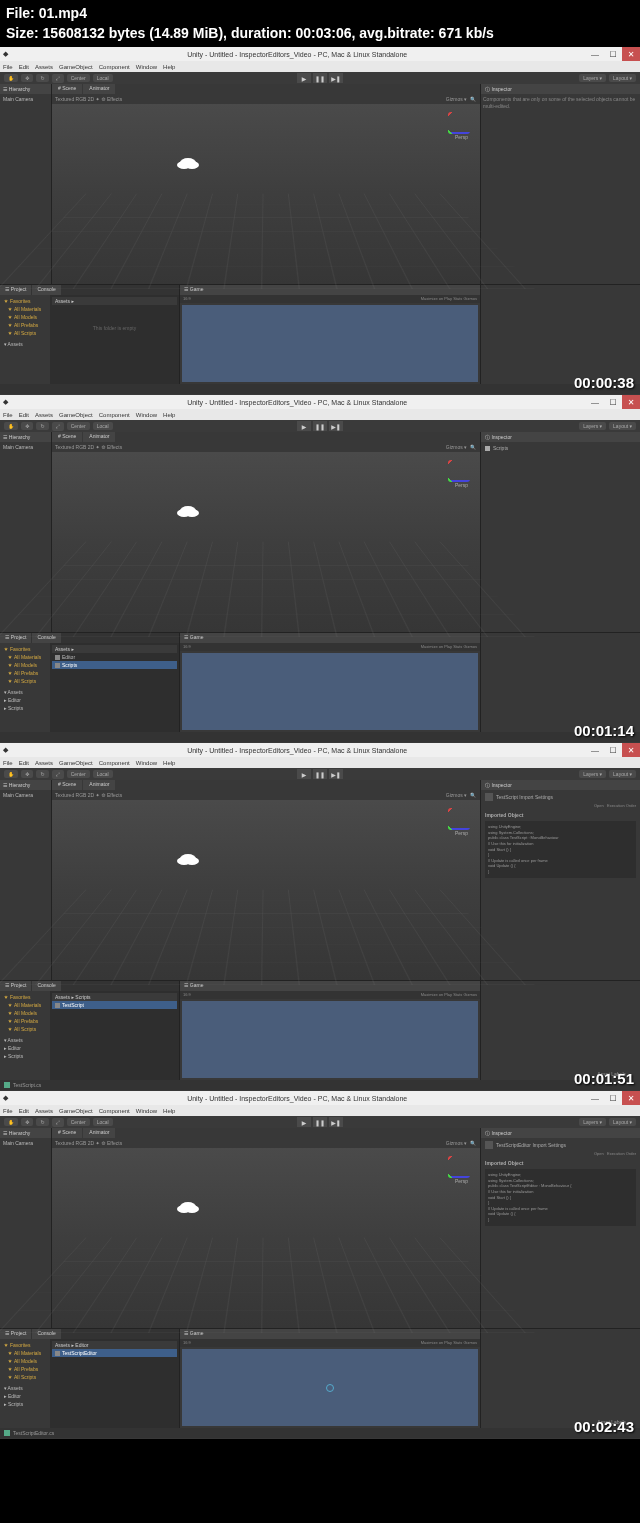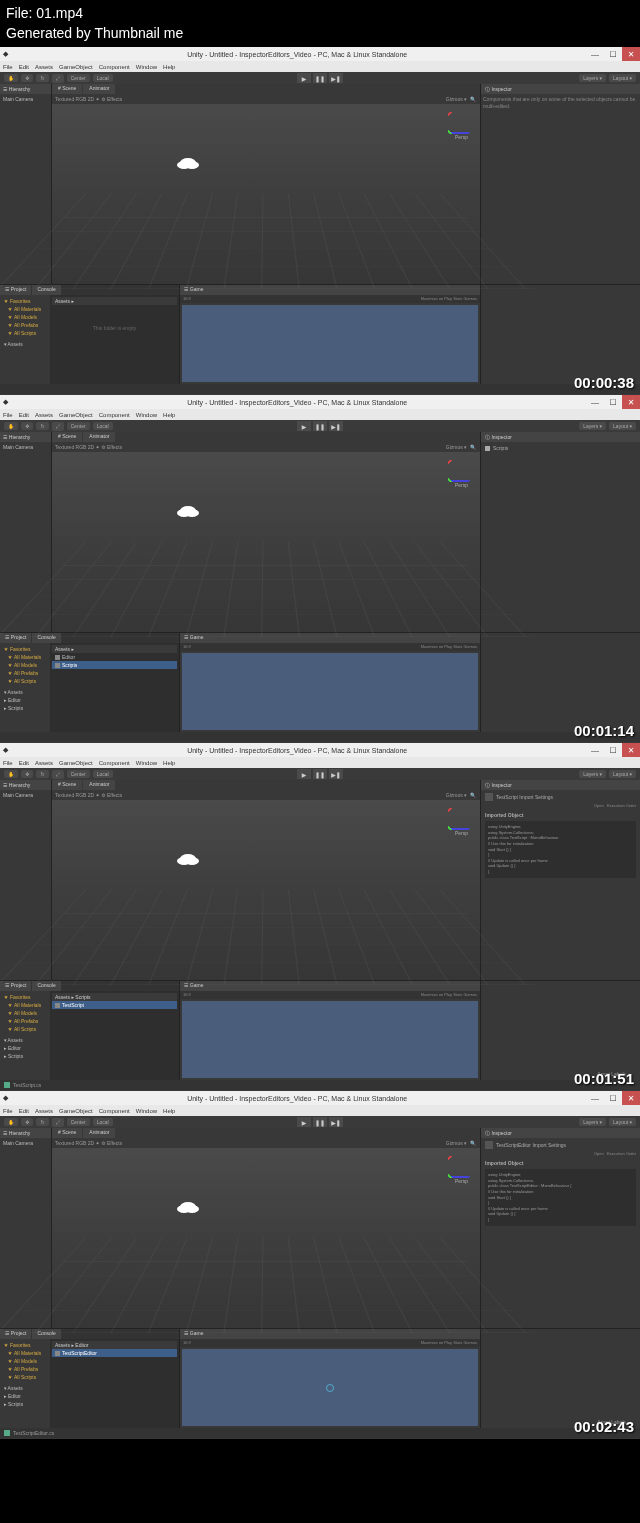--- a/index.html
+++ b/index.html
@@ -1,18 +1,18 @@
 <!DOCTYPE html>
 <html><head>
 <meta charset="utf-8">
 <style>
 * { margin: 0; padding: 0; box-sizing: border-box; font-family: Arial, sans-serif; }
 body { background: #000; width: 640px; }
 .header-info { background: #000; color: #fff; padding: 4px 6px; font-size: 14px; line-height: 1.4; }
-.header-info div { white-space: nowrap; }
+.header-info div { white-space: nowrap; font-weight: bold; }
 .frame { position: relative; width: 640px; height: 348px; background: #383838; }
 .titlebar { height: 14px; background: #f0f0f0; display: flex; align-items: center; justify-content: space-between; font-size: 7px; color: #333; }
 .titlebar-left { padding-left: 3px; }
 .titlebar-center { flex: 1; text-align: center; }
 .win-btns { display: flex; }
 .win-btn { width: 18px; height: 14px; display: flex; align-items: center; justify-content: center; font-size: 8px; }
 .win-btn.close { background: #c75050; color: #fff; }
 .menubar { height: 11px; background: #e8e8e8; display: flex; align-items: center; padding-left: 3px; font-size: 6px; color: #333; gap: 6px; }
 .toolbar { height: 12px; background: #3a3a3a; display: flex; align-items: center; padding: 0 4px; font-size: 6px; color: #aaa; gap: 3px; }
 .tool-btn { background: #4a4a4a; padding: 1px 4px; border-radius: 2px; font-size: 5px; }
@@ -71,21 +71,21 @@
 .statusbar { height: 10px; background: #333; font-size: 5px; color: #999; padding: 1px 4px; display: flex; align-items: center; }
 .statusbar .file-icon-s { width: 6px; height: 6px; background: #5a8; margin-right: 3px; }
 .timestamp { position: absolute; bottom: 4px; right: 6px; color: #fff; font-size: 15px; font-weight: bold; text-shadow: 1px 1px 2px #000; z-index: 10; }
 .asset-labels { font-size: 5px; color: #999; padding: 2px 4px; margin-top: auto; }
 </style>
 </head>
 <body>
 
 <div class="header-info">
   <div>File: 01.mp4</div>
-  <div>Generated by Thumbnail me</div>
+  <div>Size: 15608132 bytes (14.89 MiB), duration: 00:03:06, avg.bitrate: 671 kb/s</div>
 </div>
 
 <div id="frames">
     <div class="frame">
     <div class="titlebar">
       <span class="titlebar-left">◆</span>
       <span class="titlebar-center">Unity - Untitled - InspectorEditors_Video - PC, Mac &amp; Linux Standalone</span>
       <div class="win-btns">
         <span class="win-btn">—</span>
         <span class="win-btn">☐</span>

